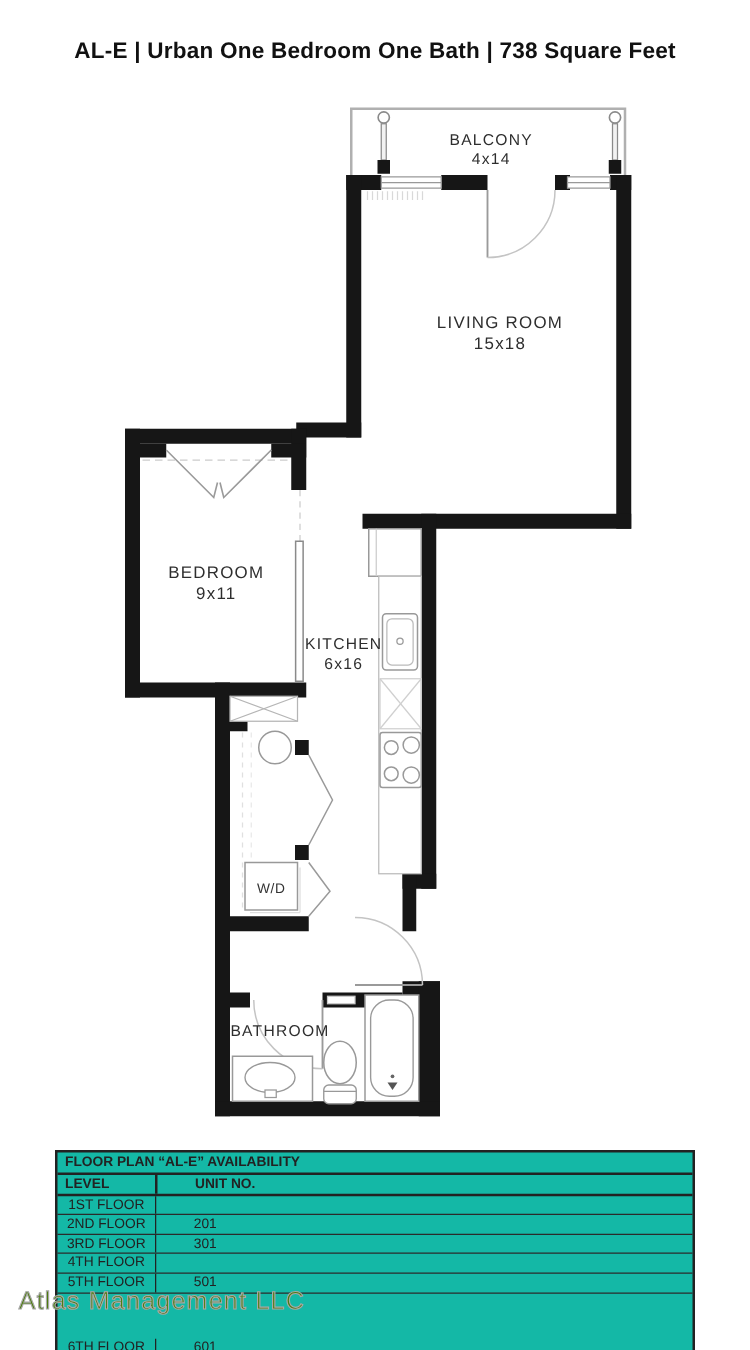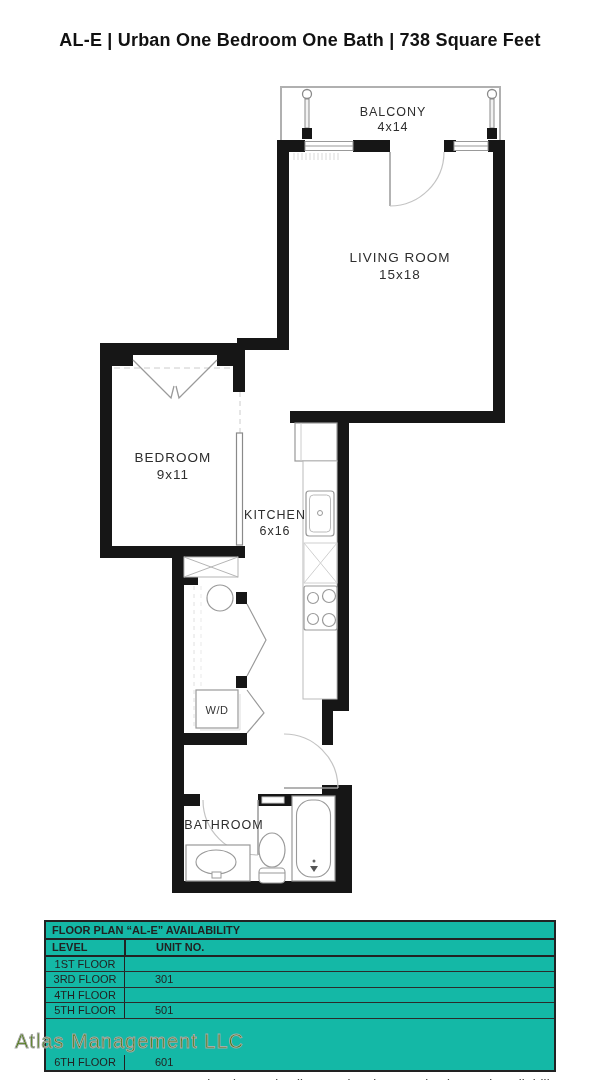--- a/index.html
+++ b/index.html
@@ -204,20 +204,24 @@
 <div class="avail-table">
   <div class="t-title">FLOOR PLAN “AL-E” AVAILABILITY</div>
   <div class="t-row head">
     <div class="t-cell-level">LEVEL</div>
     <div class="t-cell-unit">UNIT NO.</div>
   </div>
   <div class="t-row">
     <div class="t-cell-level">1ST FLOOR</div>
   </div>
   <div class="t-row">
+    <div class="t-cell-level">2ND FLOOR</div>
+    <div class="t-cell-unit">201</div>
+  </div>
+  <div class="t-row">
     <div class="t-cell-level">3RD FLOOR</div>
     <div class="t-cell-unit">301</div>
   </div>
   <div class="t-row">
     <div class="t-cell-level">4TH FLOOR</div>
   </div>
   <div class="t-row">
     <div class="t-cell-level">5TH FLOOR</div>
     <div class="t-cell-unit">501</div>
   </div>

